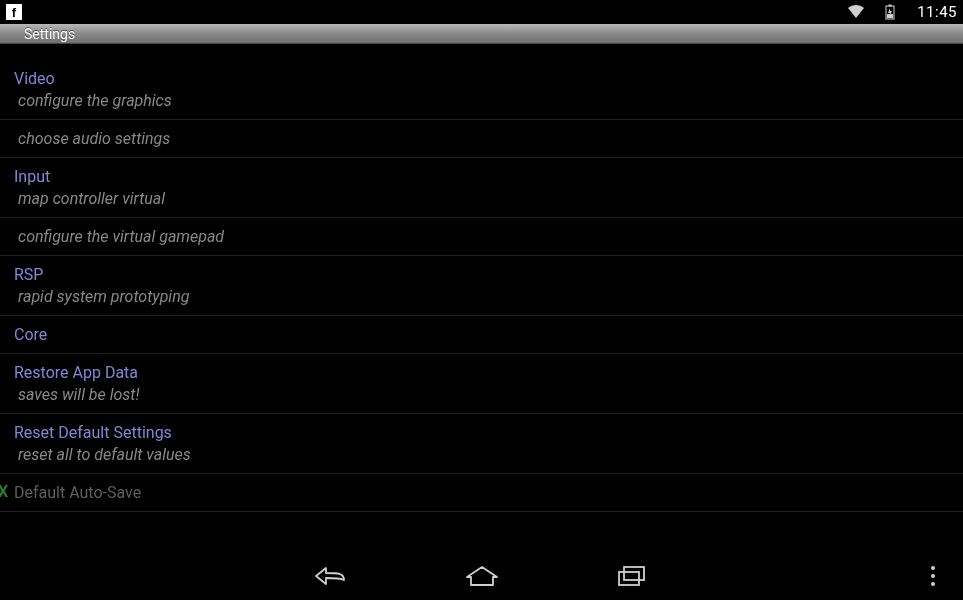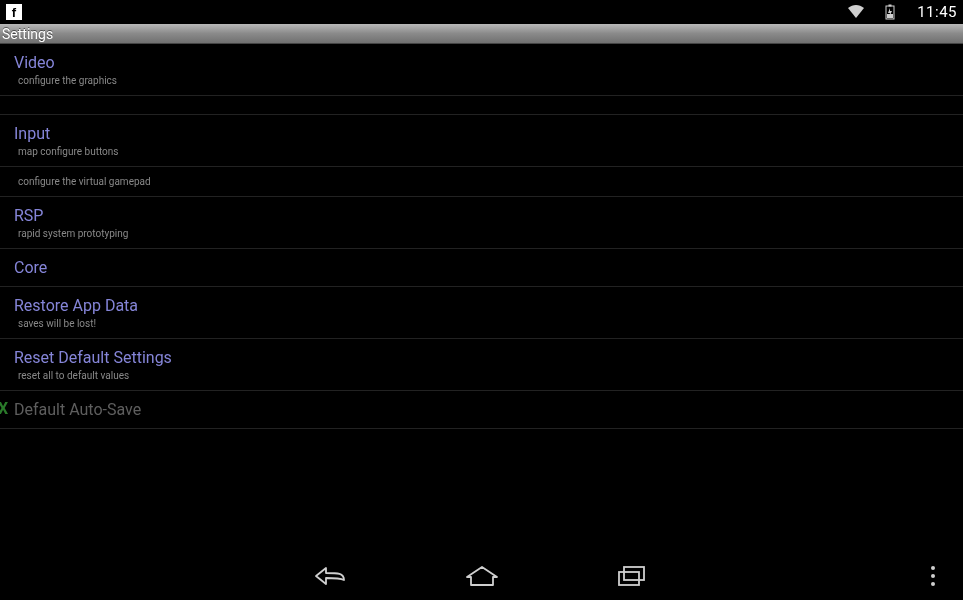--- a/index.html
+++ b/index.html
@@ -23,52 +23,53 @@
     font-weight: bold; font-size: 13px;
     font-family: Arial, sans-serif;
   }
   .wifi-icon svg, .battery-icon svg { display: block; }
   .clock { color: #fff; font-size: 15px; margin-left: 2px; letter-spacing: 0.5px; }
 
   .title-bar {
     height: 20px;
     background: linear-gradient(to bottom, #b8b8b8 0%, #8a8a8a 50%, #707070 100%);
     display: flex; align-items: center;
-    padding: 0 2px;
+    padding: 0 24px;
     color: #fff;
     font-size: 14px;
     text-shadow: 0 -1px 0 rgba(0,0,0,0.5);
     border-bottom: 1px solid #444;
   }
 
   .list-container {
     height: calc(600px - 24px - 20px - 48px);
     overflow: hidden;
     position: relative;
   }
   .list-scroll {
-    position: absolute; left: 0; right: 0; top: 0;
+    position: absolute; left: 0; right: 0; top: 16px;
   }
   .list-item {
     padding: 9px 14px 9px 14px;
     border-bottom: 1px solid #222;
     display: flex;
     flex-direction: column;
     gap: 3px;
     cursor: pointer;
     position: relative;
   }
   .item-title {
     color: #8585d8;
     font-size: 16px;
   }
   .item-partial .item-title { color: #5e5e5e; }
   .item-subtitle {
     color: #888;
-    font-size: 10px;
+    font-size: 16px;
+    font-style: italic;
     padding-left: 4px;
   }
   .item-check {
     position: absolute;
     left: -2px;
     top: 8px;
     color: #2a7a2a;
     font-size: 16px;
     font-weight: bold;
   }
@@ -125,24 +126,25 @@
   <span>Settings</span>
 </div>
 
 <div class="list-container">
   <div class="list-scroll" id="list-scroll">
       <div class="list-item">
         <div class="item-title">Video</div>
         <div class="item-subtitle">configure the graphics</div>
       </div>
       <div class="list-item">
+        <div class="item-subtitle">choose audio settings</div>
       </div>
       <div class="list-item">
         <div class="item-title">Input</div>
-        <div class="item-subtitle">map configure buttons</div>
+        <div class="item-subtitle">map controller virtual</div>
       </div>
       <div class="list-item">
         <div class="item-subtitle">configure the virtual gamepad</div>
       </div>
       <div class="list-item">
         <div class="item-title">RSP</div>
         <div class="item-subtitle">rapid system prototyping</div>
       </div>
       <div class="list-item">
         <div class="item-title">Core</div>

